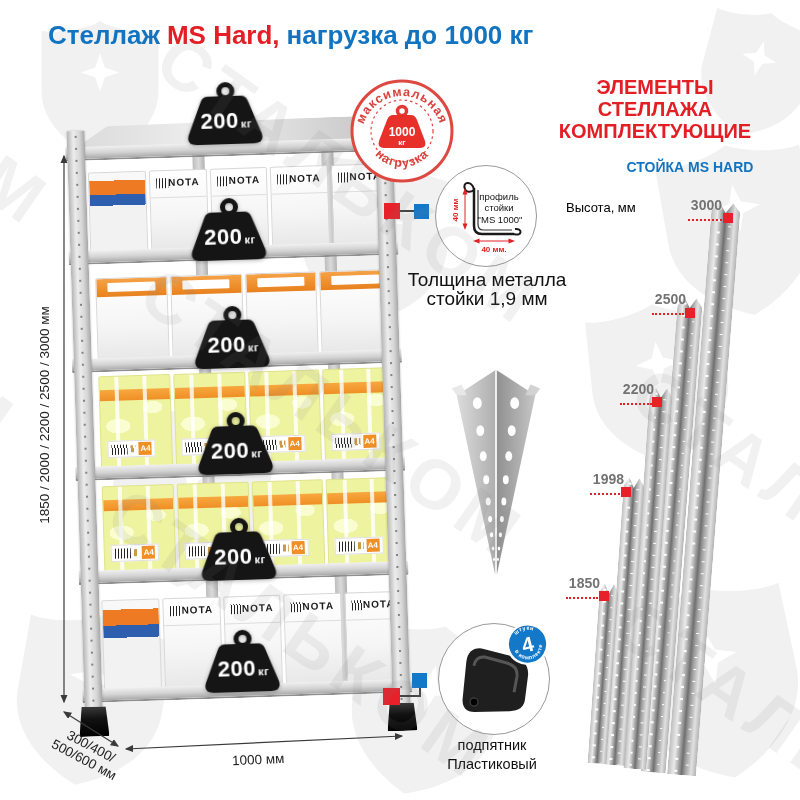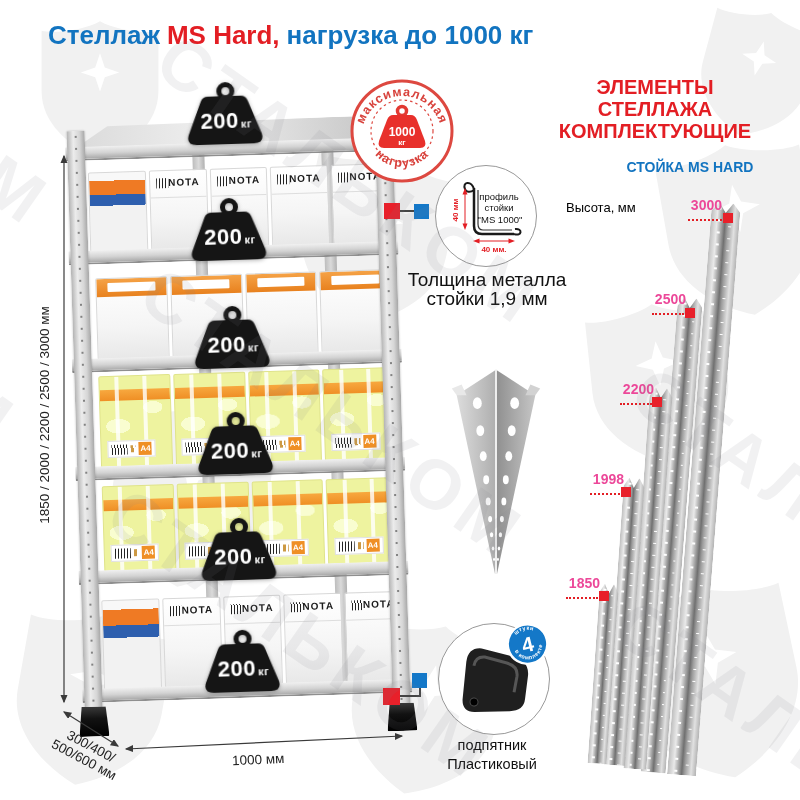--- a/index.html
+++ b/index.html
@@ -70,21 +70,21 @@
              font-size:20px;line-height:22px;color:#e31e24;z-index:20}
   .post-title{position:absolute;left:600px;top:159px;width:180px;text-align:center;font-weight:bold;
               font-size:14px;color:#1274c0;z-index:20}
   .h-label{position:absolute;left:566px;top:200px;font-size:13px;color:#000000;z-index:20}
   .hpost{position:absolute;z-index:12;transform-origin:50% 0;box-shadow:1px 0 2px rgba(0,0,0,.2);
     clip-path:polygon(0 9px,26% 0,50% 10px,74% 0,100% 9px,100% 100%,0 100%);
     background-image:radial-gradient(circle 1.4px at 30% 6px,#fff 98%,rgba(0,0,0,0) 100%),
       radial-gradient(circle 1.4px at 68% 12px,#fff 98%,rgba(0,0,0,0) 100%),
       linear-gradient(90deg,#bdbdbd,#e9e9e9 22%,#9c9c9c 40%,#707070 50%,#9c9c9c 60%,#e1e1e1 82%,#b2b2b2);
     background-size:100% 12px,100% 12px,100% 100%;background-repeat:repeat,repeat,no-repeat}
-  .hlabel{position:absolute;font-weight:bold;font-size:14px;color:#ec4899;z-index:25;width:38px;text-align:right}
+  .hlabel{position:absolute;font-weight:bold;font-size:14px;color:#737373;z-index:25;width:38px;text-align:right}
   .hdots{position:absolute;border-top:2px dotted #e31e24;z-index:25}
   .hsq{position:absolute;width:10px;height:10px;background:#e8202a;z-index:25}
 </style>
 </head>
 <body>
 
 <svg width="0" height="0" style="position:absolute">
   <defs>
     <g id="shieldP">
       <path d="M75,4 C94,15 132,20 148,16 L148,92 C148,131 114,161 75,176 C36,161 2,131 2,92 L2,16 C18,20 56,15 75,4 Z" fill="#f1f1f1"></path>

